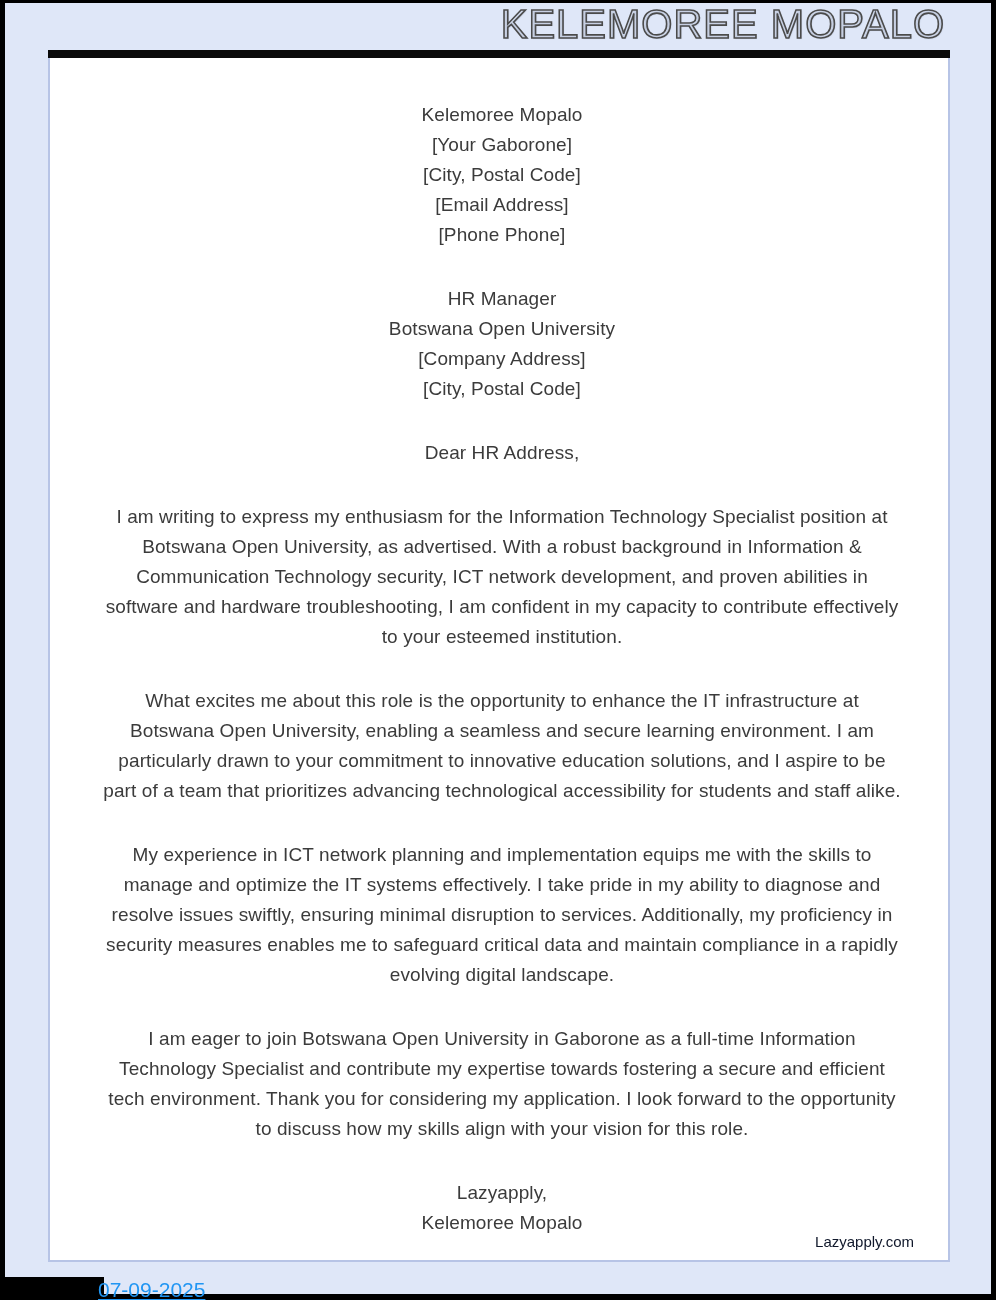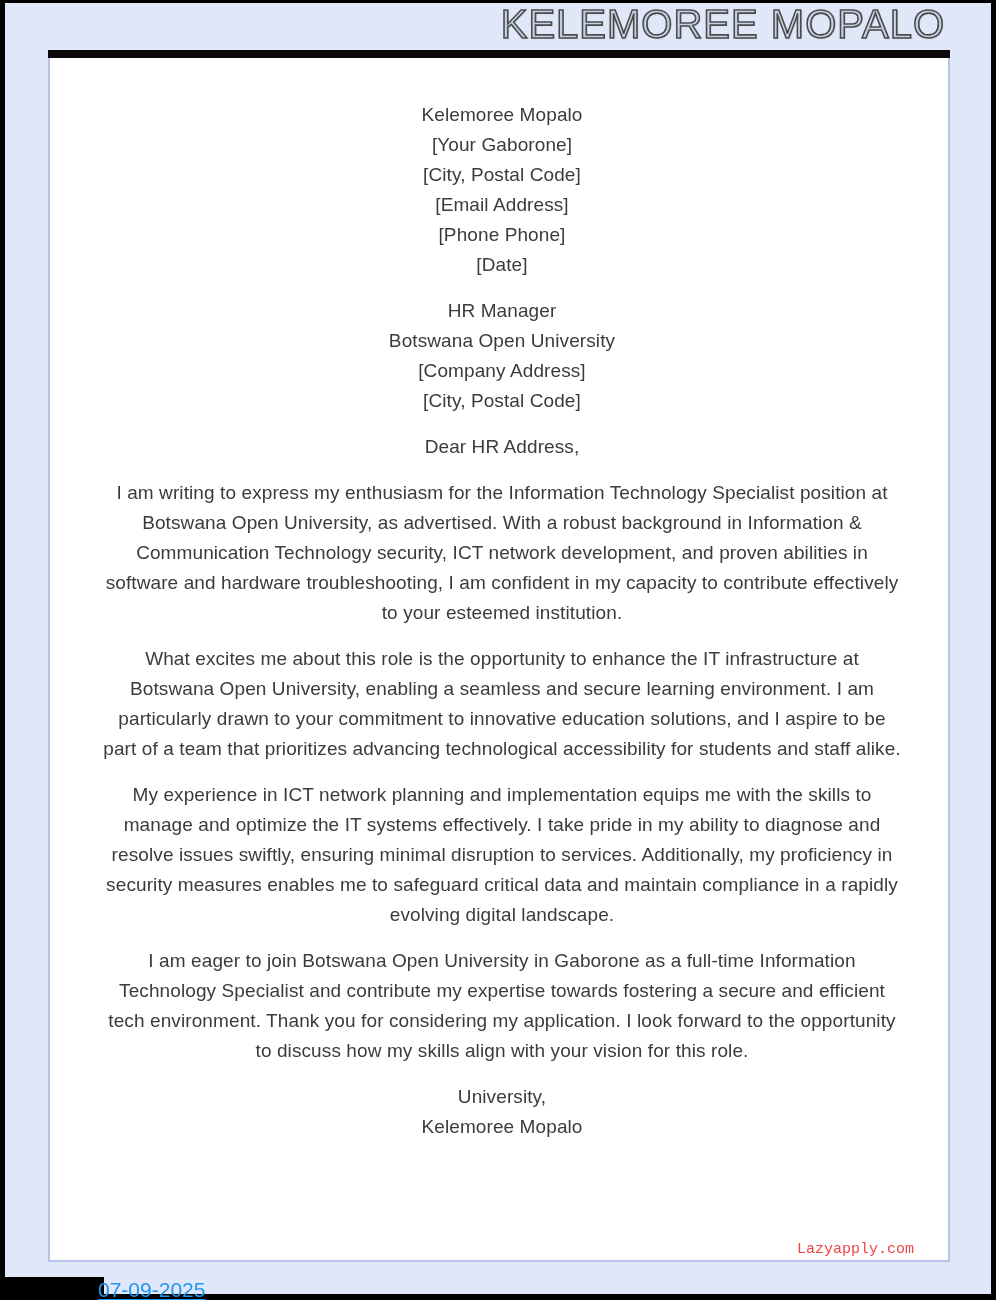--- a/index.html
+++ b/index.html
@@ -65,30 +65,29 @@
     overflow: hidden;
     z-index: 1;
   }
   .page-content {
     padding: 42px 46px 0 52px;
     color: #3b3b3b;
     font-size: 19px;
     line-height: 30px;
     letter-spacing: 0.1px;
   }
-  .block + .block { margin-top: 16px; }
+  .block + .block { margin-top: 34px; }
   .line { white-space: nowrap; }
 
   .watermark {
     position: absolute;
-    right: 34px; bottom: 2px;
+    right: 34px; bottom: 10px;
     font-size: 15px;
-    color: #ef4444;
+    color: #0f172a;
     text-decoration: none;
-    font-family: Liberation Mono, monospace;
   }
 
   .date-stamp {
     position: absolute;
     left: 98px; top: 1277px;
     font-size: 21px;
     line-height: 26px;
     color: #2196f3;
     z-index: 5;
     white-space: nowrap;
@@ -103,41 +102,40 @@
 
 <div class="page">
   <div class="page-content">
 
     <div class="block">
       <div class="line">Kelemoree Mopalo</div>
       <div class="line">[Your Gaborone]</div>
       <div class="line">[City, Postal Code]</div>
       <div class="line">[Email Address]</div>
       <div class="line">[Phone Phone]</div>
-      <div class="line">[Date]</div>
     </div>
 
     <div class="block">
       <div class="line">HR Manager</div>
       <div class="line">Botswana Open University</div>
       <div class="line">[Company Address]</div>
       <div class="line">[City, Postal Code]</div>
     </div>
 
     <div class="block">
       <div class="line">Dear HR Address,</div>
     </div>
 
     <p class="block">I am writing to express my enthusiasm for the Information Technology Specialist position at Botswana Open University, as advertised. With a robust background in Information &amp; Communication Technology security, ICT network development, and proven abilities in software and hardware troubleshooting, I am confident in my capacity to contribute effectively to your esteemed institution.</p>
     <p class="block">What excites me about this role is the opportunity to enhance the IT infrastructure at Botswana Open University, enabling a seamless and secure learning environment. I am particularly drawn to your commitment to innovative education solutions, and I aspire to be part of a team that prioritizes advancing technological accessibility for students and staff alike.</p>
     <p class="block">My experience in ICT network planning and implementation equips me with the skills to manage and optimize the IT systems effectively. I take pride in my ability to diagnose and resolve issues swiftly, ensuring minimal disruption to services. Additionally, my proficiency in security measures enables me to safeguard critical data and maintain compliance in a rapidly evolving digital landscape.</p>
     <p class="block">I am eager to join Botswana Open University in Gaborone as a full-time Information Technology Specialist and contribute my expertise towards fostering a secure and efficient tech environment. Thank you for considering my application. I look forward to the opportunity to discuss how my skills align with your vision for this role.</p>
 
     <div class="block">
-      <div class="line">University,</div>
+      <div class="line">Lazyapply,</div>
       <div class="line">Kelemoree Mopalo</div>
     </div>
 
   </div>
 
   <a class="watermark" href="#">Lazyapply.com</a>
 </div>
 
 <div class="frame-bottom-left-patch"></div>
 

